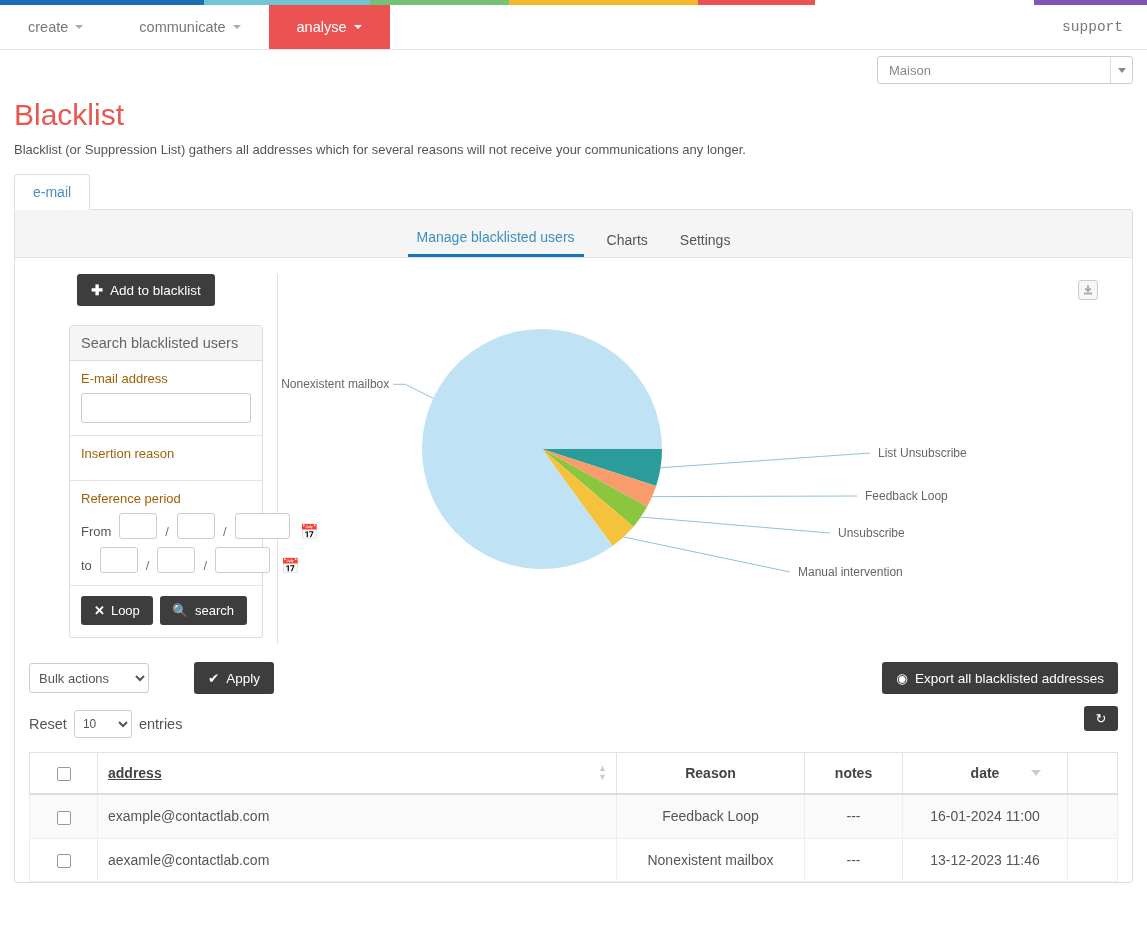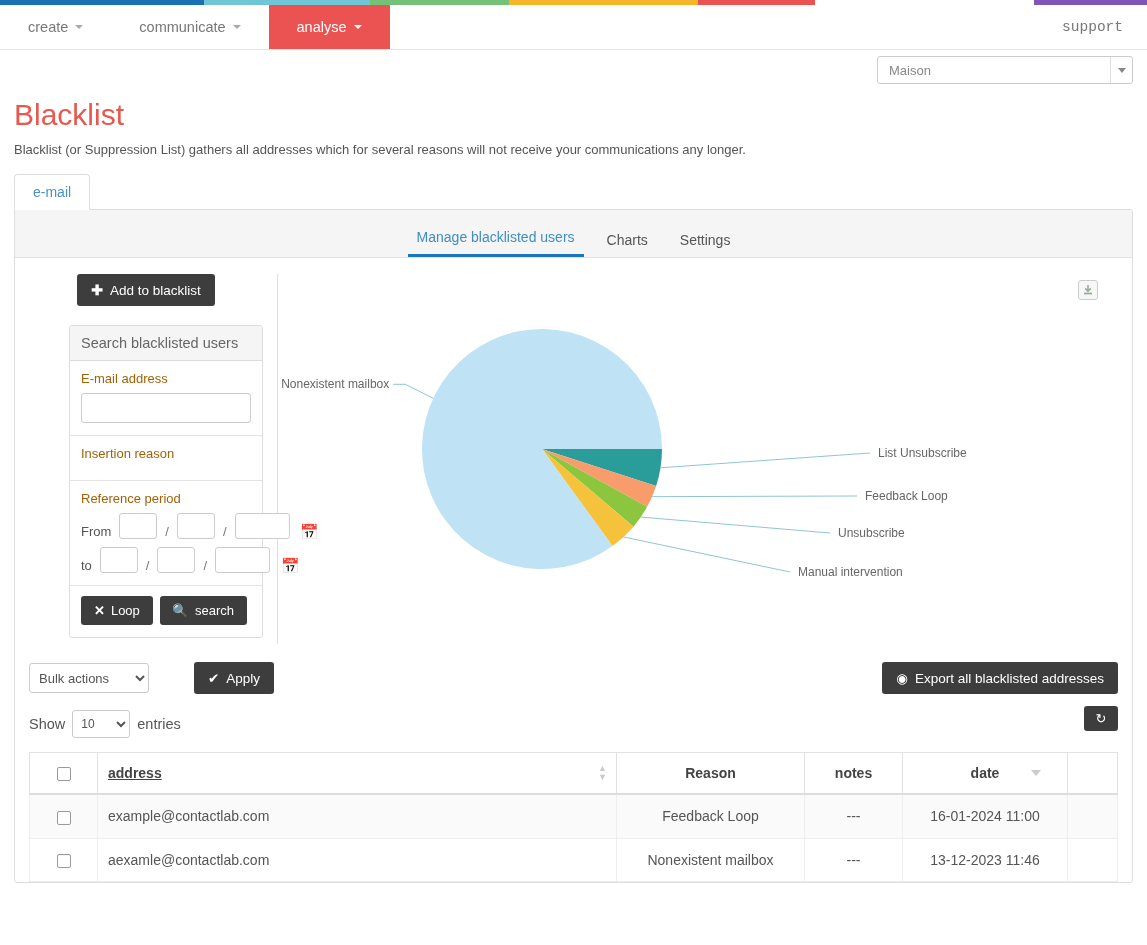--- a/index.html
+++ b/index.html
@@ -436,21 +436,21 @@
       <span>✔</span>
       <span>Apply</span>
     </button>
     <button class="btn-dark export-btn">
       <span>◉</span>
       <span>Export all blacklisted addresses</span>
     </button>
   </div>
 
   <div class="showbar">
-    <span>Show</span>
+    <span>Reset</span>
     <select class="show-select">
       <option>10</option>
     </select>
     <span>entries</span>
     <button class="refresh-btn">
       <span>↻</span>
     </button>
   </div>
 
   <table class="dt">

